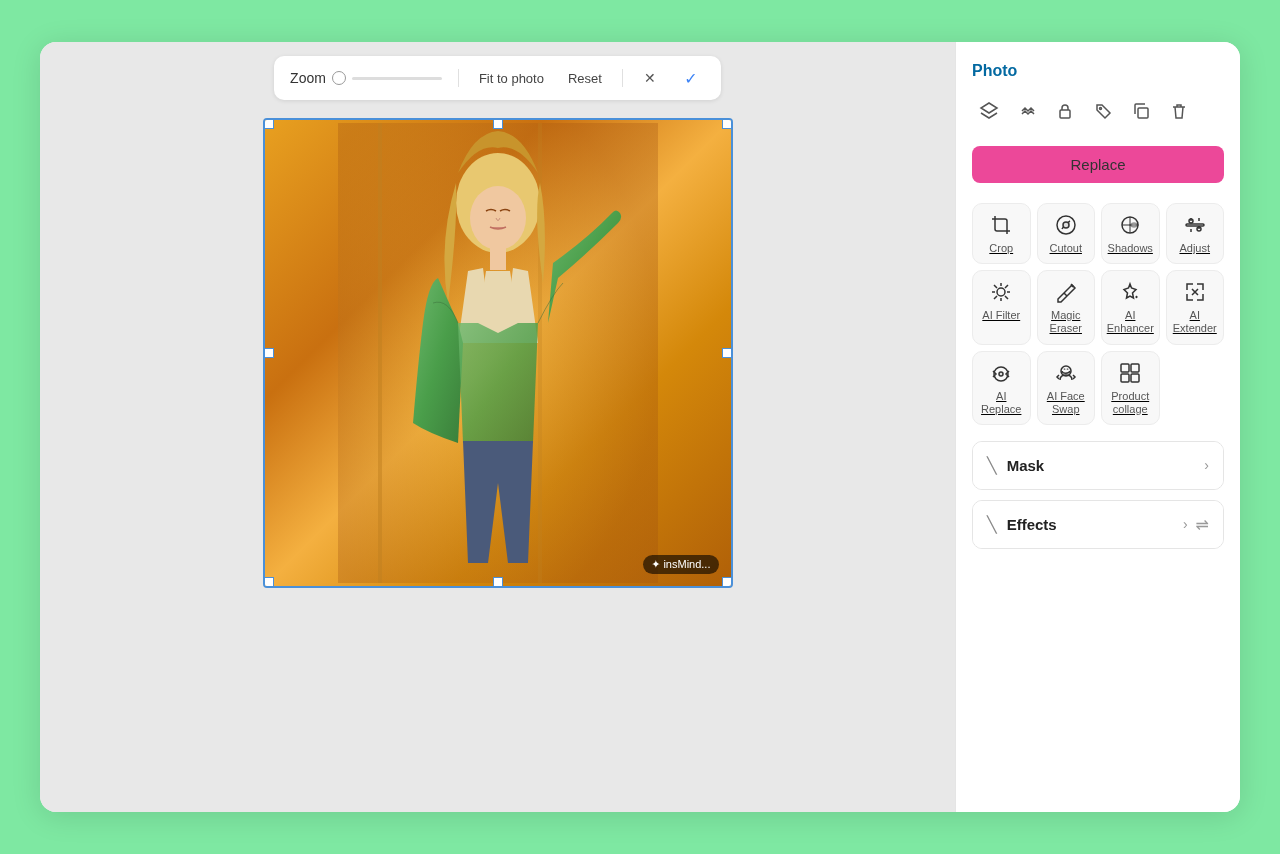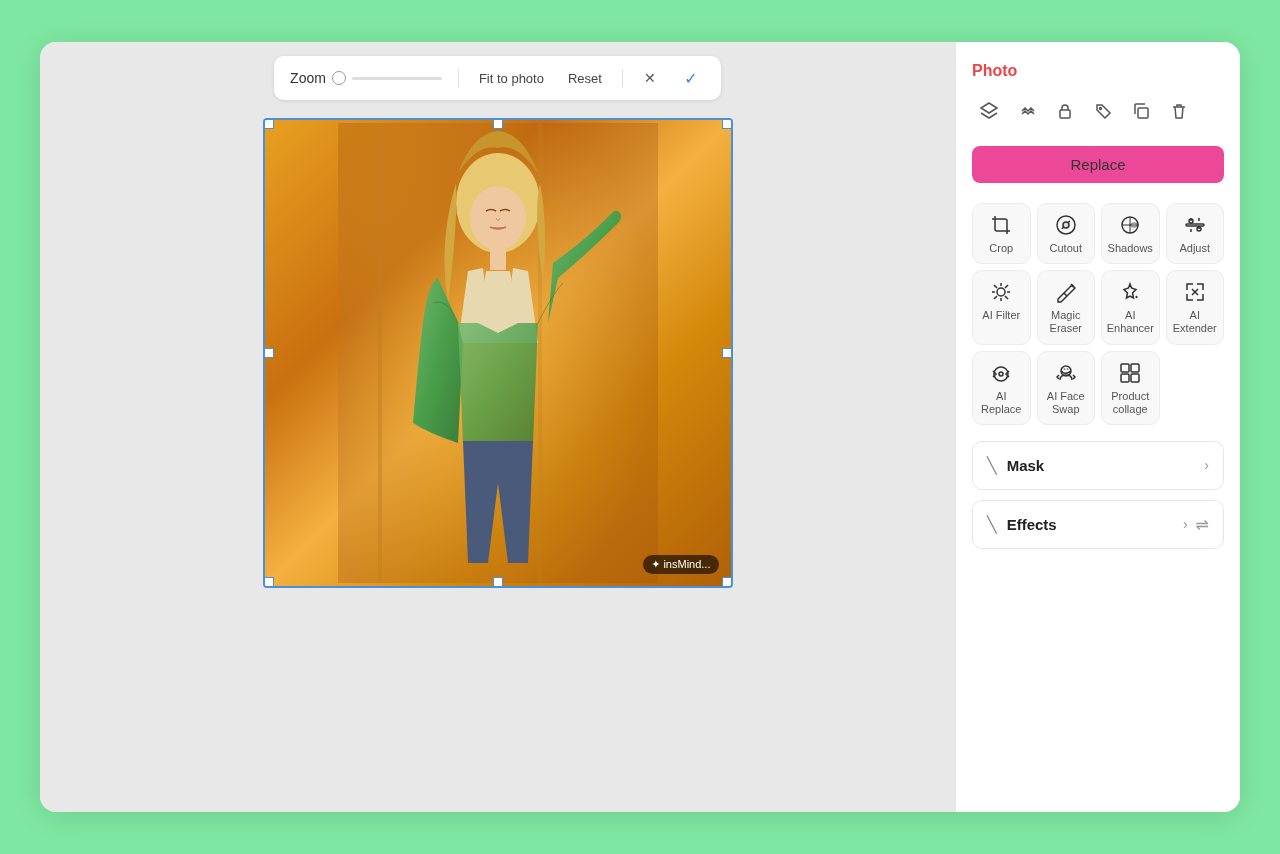--- a/index.html
+++ b/index.html
@@ -148,21 +148,21 @@
       background: #fff;
       border-left: 1px solid #e5e5e5;
       display: flex;
       flex-direction: column;
       overflow-y: auto;
       padding: 20px 16px;
     }
     .panel-section-title {
       font-size: 16px;
       font-weight: 600;
-      color: #ef4444;
+      color: #0369a1;
       margin-bottom: 14px;
     }
     .icon-toolbar {
       display: flex;
       gap: 4px;
       margin-bottom: 18px;
     }
     .icon-btn {
       width: 34px;
       height: 34px;
@@ -202,20 +202,21 @@
     .tool-item {
       display: flex;
       flex-direction: column;
       align-items: center;
       gap: 6px;
       padding: 10px 4px 8px;
       border-radius: 10px;
       cursor: pointer;
       background: #f8f8f8;
       border: 1px solid #ececec;
+      text-decoration: underline;
     }
     .tool-icon {
       font-size: 20px;
       color: #333;
       line-height: 1;
     }
     .tool-label {
       font-size: 11px;
       color: #555;
       text-align: center;

